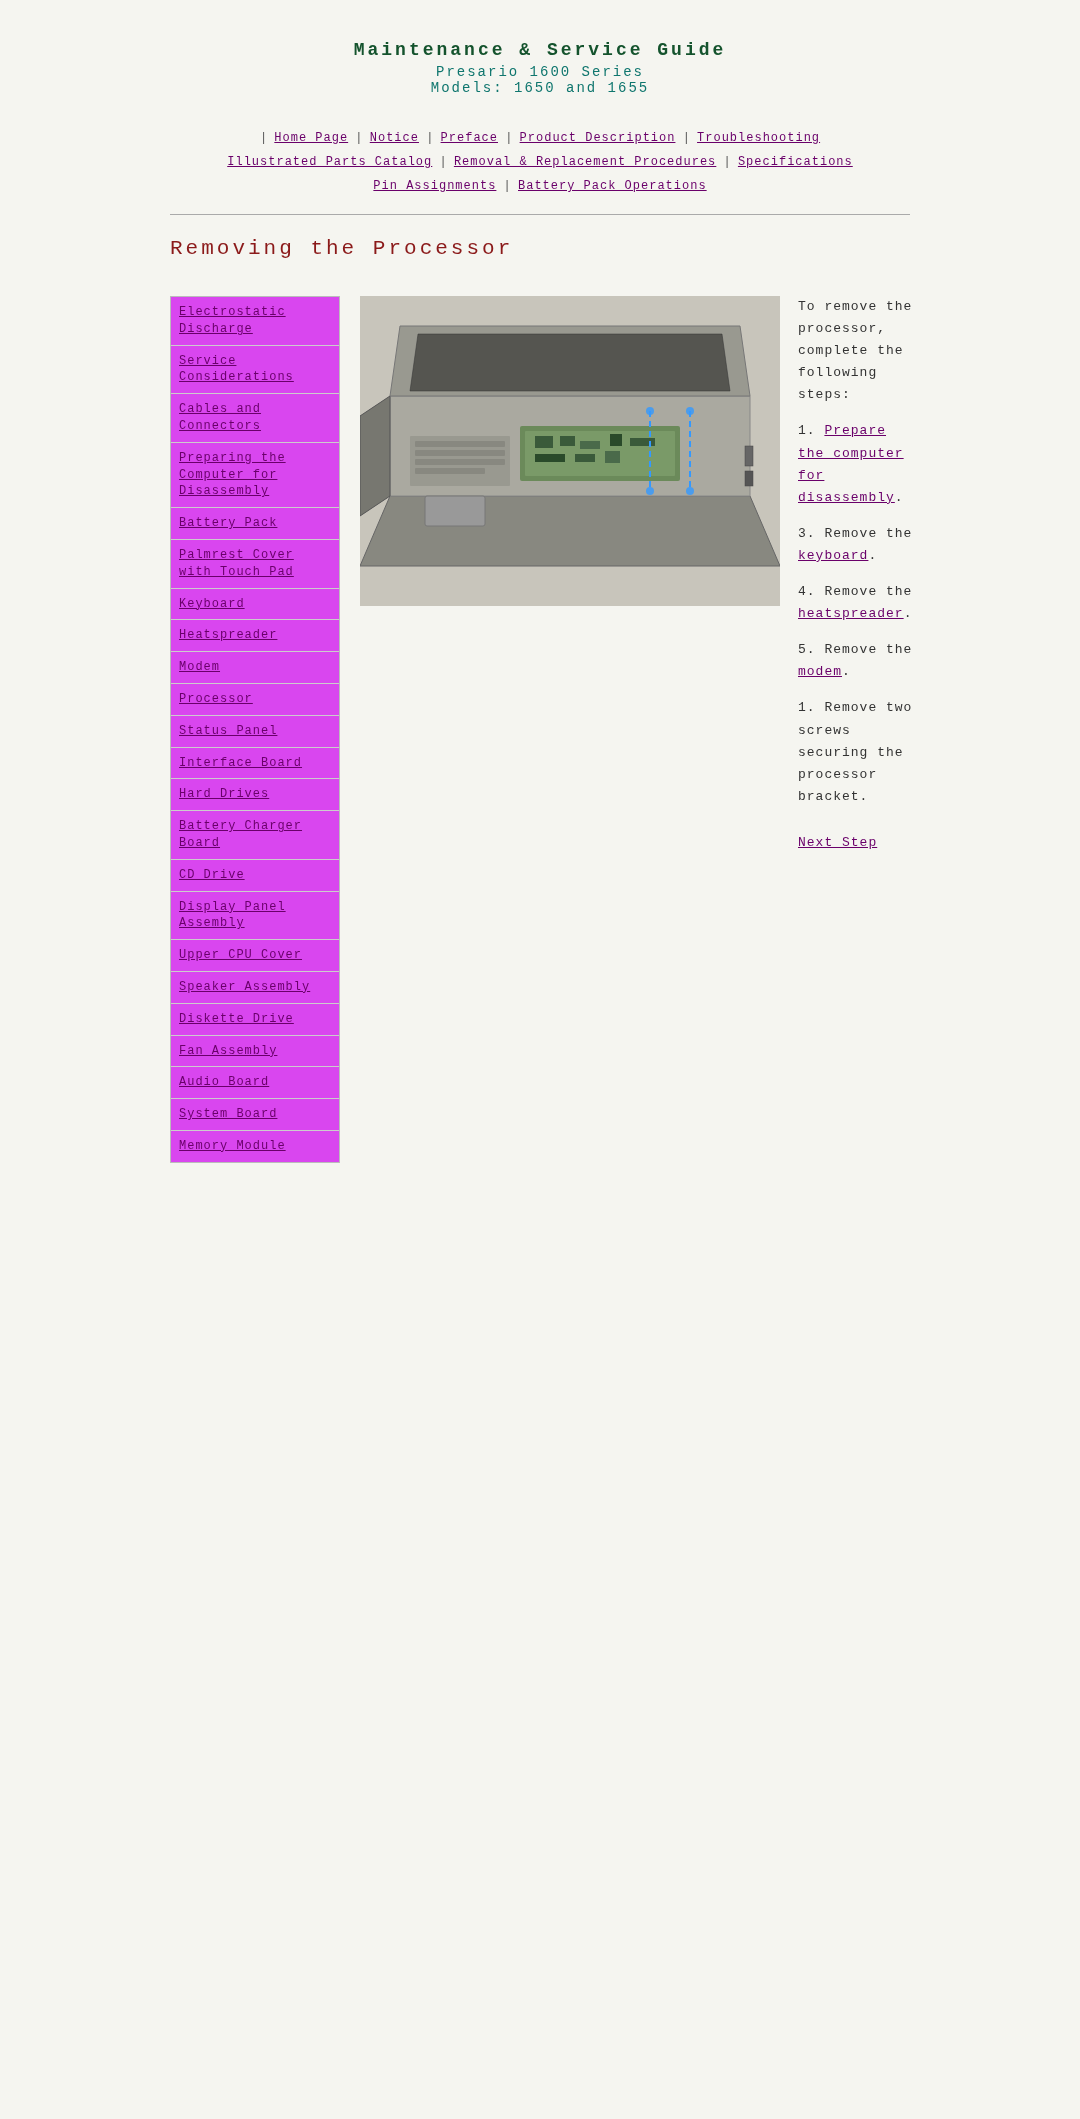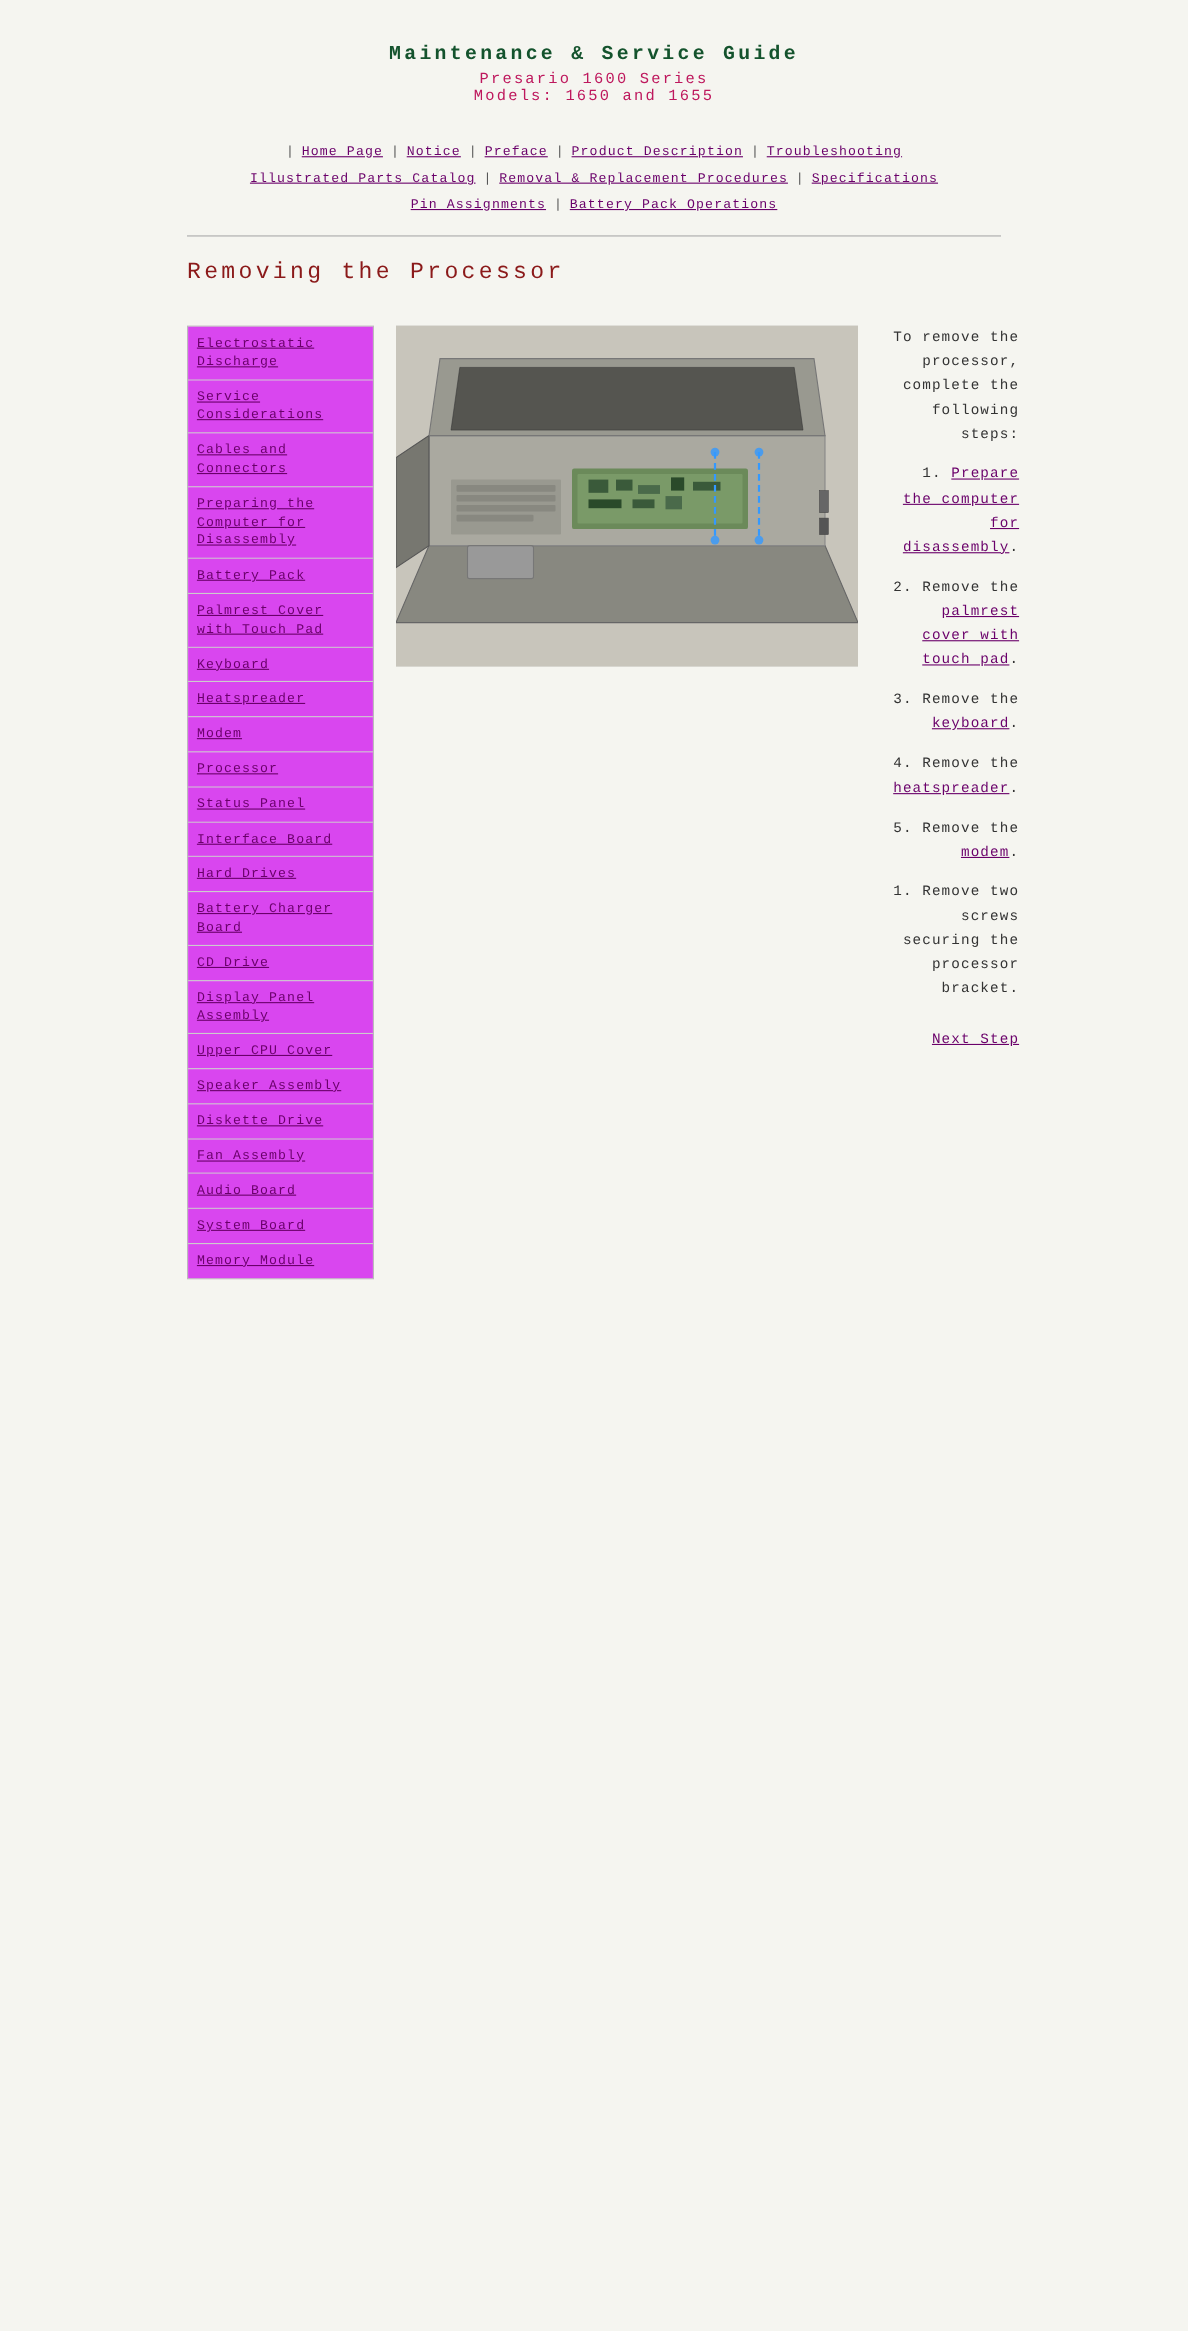--- a/index.html
+++ b/index.html
@@ -19,21 +19,21 @@
       margin-bottom: 30px;
     }
     .header .title {
       color: #14532d;
       font-size: 18px;
       letter-spacing: 3px;
       font-weight: bold;
       margin-bottom: 4px;
     }
     .header .subtitle {
-      color: #be185d;
+      color: #0f766e;
       font-size: 14px;
       letter-spacing: 2px;
       text-align: center;
     }
     .nav-bar {
       text-align: center;
       margin: 18px 0 10px 0;
       font-size: 12px;
       line-height: 2;
       color: #555;
@@ -80,23 +80,22 @@
     }
     .sidebar-item:last-child { border-bottom: none; }
     .main-content {
       flex: 1;
       display: flex;
       flex-direction: column;
       gap: 0;
     }
     .image-and-steps {
       display: flex;
-      gap: 32px;
+      gap: 18px;
       align-items: flex-start;
-      text-align: right;
     }
     .laptop-image {
       width: 420px;
       min-width: 420px;
       height: 310px;
       background: #c8c8c0;
       position: relative;
       overflow: hidden;
       display: flex;
       align-items: center;
@@ -243,23 +242,20 @@
           </svg>
         </div>
 
         <div class="steps-panel">
           <div class="intro">To remove the processor, complete the following steps:</div>
 
           <div class="step">
             <span>1. </span><a href="#">Prepare the computer for disassembly</a>.
           </div>
 
-          <div class="step">
-            <span>2. Remove the </span><a href="#">palmrest cover with touch pad</a>.
-          </div>
 
           <div class="step">
             <span>3. Remove the </span><a href="#">keyboard</a>.
           </div>
 
           <div class="step">
             <span>4. Remove the </span><a href="#">heatspreader</a>.
           </div>
 
           <div class="step">

